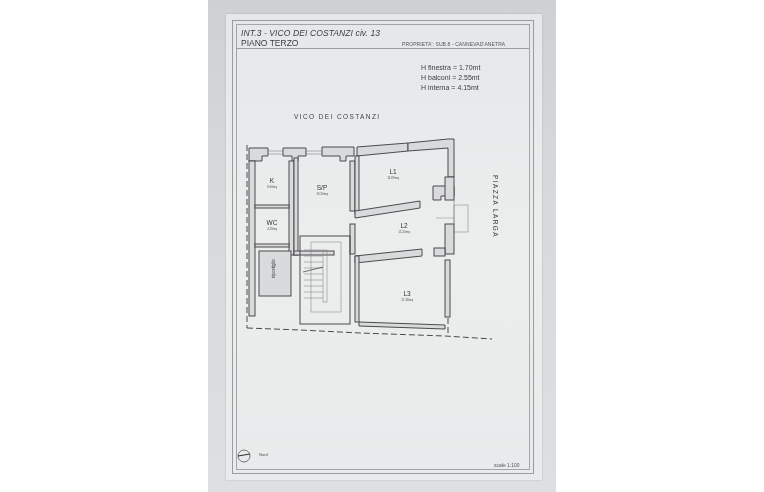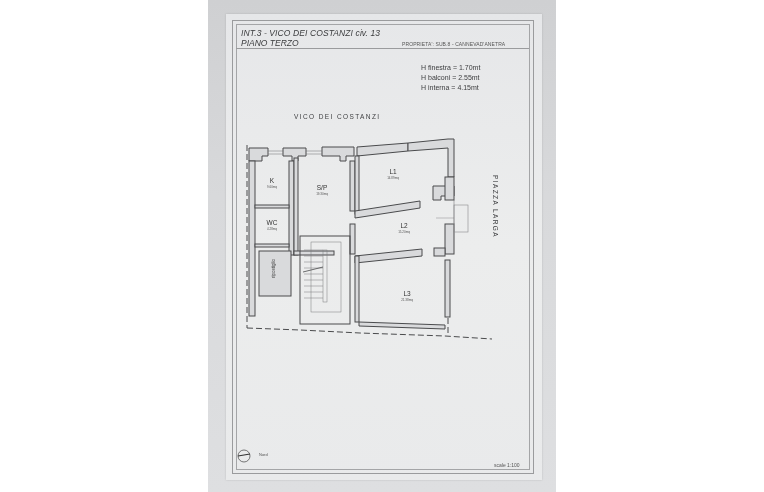--- a/index.html
+++ b/index.html
@@ -29,21 +29,21 @@
     .header-line {
       position: absolute; left: 236px; top: 48px; width: 293px; height: 0;
       border-top: 1px solid #9a9b9d;
     }
     .title-1 {
       position: absolute; left: 241px; top: 28px;
       font-size: 8.5px; font-style: italic; color: #3a3b3d; letter-spacing: 0.1px;
     }
     .title-2 {
       position: absolute; left: 241px; top: 38px;
-      font-size: 8.5px; font-style: italic; color: #3a3b3d;
+      font-size: 8.5px; color: #3a3b3d;
     }
     .owner {
       position: absolute; left: 402px; top: 41px;
       font-size: 5px; color: #555; letter-spacing: 0.1px;
     }
     .heights {
       position: absolute; left: 421px; top: 63px;
       font-size: 7px; color: #3c3d3f; line-height: 10px;
     }
     .street-top {

